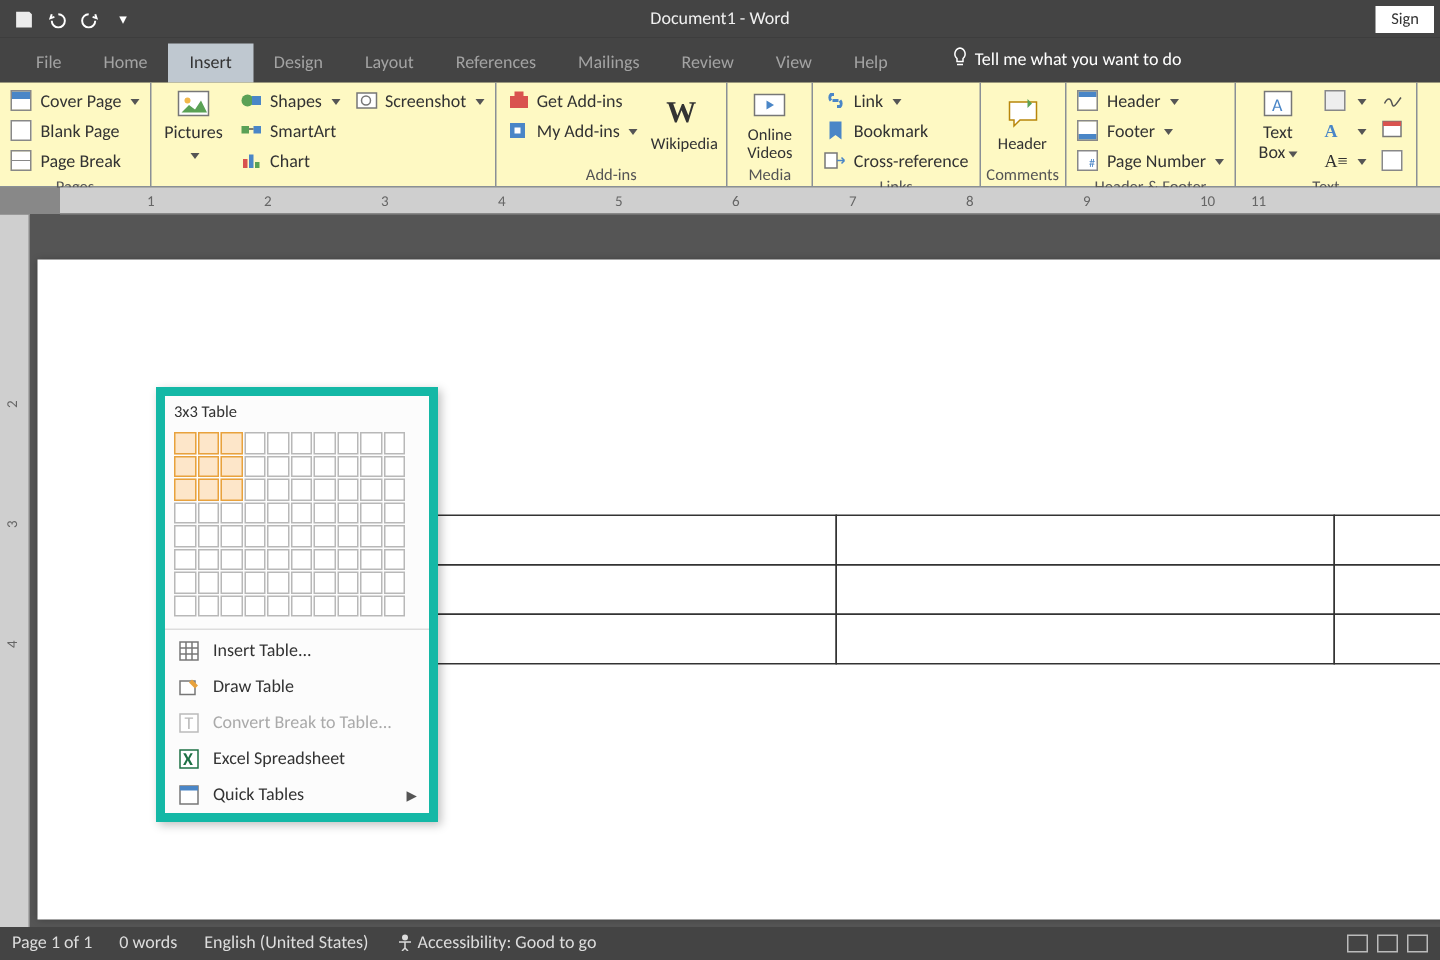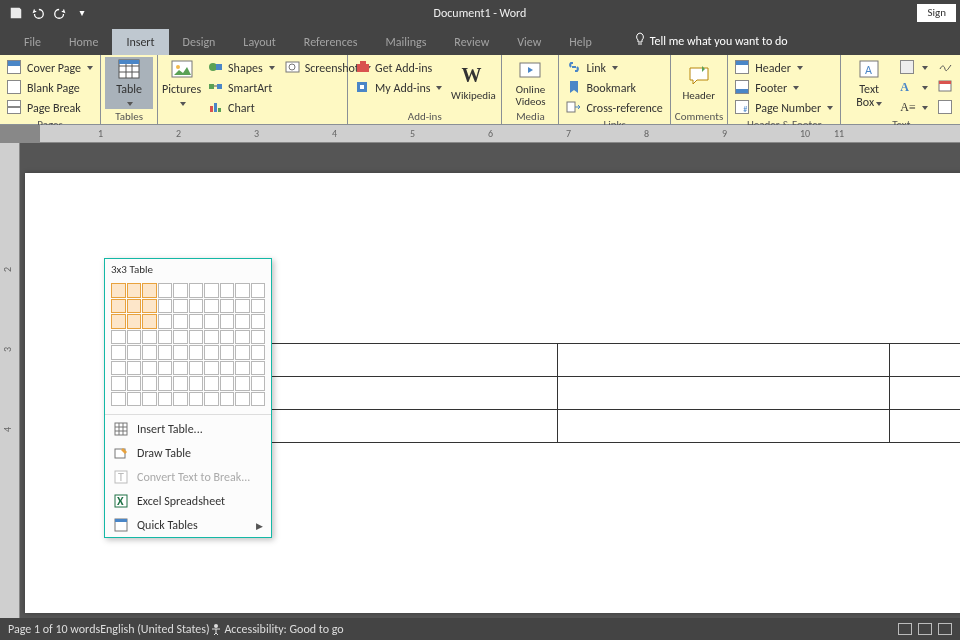--- a/index.html
+++ b/index.html
@@ -26,23 +26,23 @@
 .caret-d{width:0;height:0;border-left:3px solid transparent;border-right:3px solid transparent;border-top:4px solid #555;display:inline-block;margin-left:2px}
 .ruler-h{height:18px;background:#cfcfcf;border-bottom:1px solid #888;position:relative;margin-left:20px}
 .ruler-num{position:absolute;top:2px;font-size:10px;color:#666}
 .doc-area{flex:1;background:#555;display:flex;position:relative}
 .ruler-v{width:20px;background:#cfcfcf;border-right:1px solid #888;position:relative}
 .rv-num{position:absolute;left:5px;font-size:10px;color:#666;transform:rotate(-90deg)}
 .page{background:#fff;position:absolute;left:25px;top:30px;right:-5px;height:440px;box-shadow:0 0 5px rgba(0,0,0,0.3)}
 .doc-table{position:absolute;top:170px;left:200px;right:0}
 .doc-table .tr{display:flex;height:33px}
 .doc-table .td{border:1px solid #333;margin:-0.5px}
-.status-bar{height:22px;background:#444;color:#ddd;display:flex;align-items:center;padding:0 8px;font-size:11px;}
+.status-bar{height:22px;background:#444;color:#ddd;display:flex;align-items:center;padding:0 8px;font-size:11px;gap:18px}
 .status-right{margin-left:auto;display:flex;gap:6px;align-items:center}
-.dropdown{position:absolute;left:104px;top:115px;width:168px;background:#fcfcfc;border:1px solid #14b8a6;box-shadow:2px 2px 6px rgba(0,0,0,0.25);z-index:100}
+.dropdown{position:absolute;left:104px;top:115px;width:188px;background:#fcfcfc;border:6px solid #14b8a6;box-shadow:2px 2px 6px rgba(0,0,0,0.25);z-index:100}
 .dd-title{padding:4px 6px;font-size:11px;color:#333;border-bottom:none}
 .grid-pick{padding:3px 6px 6px 6px;display:flex;flex-direction:column;gap:1px}
 .gp-row{display:flex;gap:1px}
 .gp-cell{width:14.5px;height:14.5px;border:1px solid #b8b8b8;background:#fff}
 .gp-cell.hl{border-color:#e8a23d;background:#fde6c9}
 .dd-sep{height:1px;background:#ddd;margin:2px 0}
 .dd-item{display:flex;align-items:center;gap:8px;padding:4px 8px;font-size:11px;color:#333;cursor:pointer;position:relative}
 .dd-item.disabled{color:#aaa}
 .dd-item .chev{margin-left:auto;font-size:9px;color:#555}
 .dd-icn{width:16px;height:16px;display:inline-flex;align-items:center;justify-content:center}
@@ -112,36 +112,20 @@
           </div>
         <div class="small-btn">
             <span class="icn"><span class="sq" style="background:linear-gradient(#fff,#fff 45%,#888 45%,#888 55%,#fff 55%)"></span></span>
             <span>Page Break</span>
           </div>
       </div>
     </div>
     <div class="r-group-label">Pages</div>
   </div>
 
-  <div class="r-group">
-    <div class="r-group-body">
-      <div class="big-btn tbl-active">
-        <span class="icn"><svg width="24" height="24" viewBox="0 0 24 24">
-              <rect x="2" y="3" width="20" height="18" fill="#fff" stroke="#555"></rect>
-              <line x1="2" y1="9" x2="22" y2="9" stroke="#555"></line>
-              <line x1="2" y1="15" x2="22" y2="15" stroke="#555"></line>
-              <line x1="9" y1="3" x2="9" y2="21" stroke="#555"></line>
-              <line x1="15" y1="3" x2="15" y2="21" stroke="#555"></line>
-              <rect x="2" y="3" width="20" height="4" fill="#4a86c7"></rect>
-            </svg></span>
-        <span class="lbl"><span>Table</span><br><span class="caret-d"></span></span>
-      </div>
-    </div>
-    <div class="r-group-label">Tables</div>
-  </div>
 
   <div class="r-group" style="min-width:190px">
     <div class="r-group-body">
       <div class="big-btn">
         <span class="icn"><svg width="24" height="24">
               <rect x="2" y="4" width="20" height="16" fill="#fff" stroke="#777"></rect>
               <circle cx="8" cy="10" r="2" fill="#f2b84b"></circle>
               <path d="M4 18l5-5 4 3 4-6 4 8z" fill="#5aa155"></path>
             </svg></span>
         <span class="lbl"><span>Pictures</span><br><span class="caret-d"></span></span>
@@ -500,21 +484,21 @@
         </span>
         <span>Draw Table</span>
       </div>
     <div class="dd-item disabled">
         <span class="dd-icn">
           <svg width="14" height="14">
             <rect x="1" y="1" width="12" height="12" fill="#fff" stroke="#bbb"></rect>
             <text x="4" y="11" font-size="9" fill="#bbb">T</text>
           </svg>
         </span>
-        <span>Convert Text to Break...</span>
+        <span>Convert Break to Table...</span>
       </div>
     <div class="dd-item">
         <span class="dd-icn">
           <svg width="14" height="14">
             <rect x="1" y="1" width="12" height="12" fill="#fff" stroke="#1e7145"></rect>
             <text x="3" y="11" font-size="9" fill="#1e7145" font-weight="bold">X</text>
           </svg>
         </span>
         <span>Excel Spreadsheet</span>
       </div>

